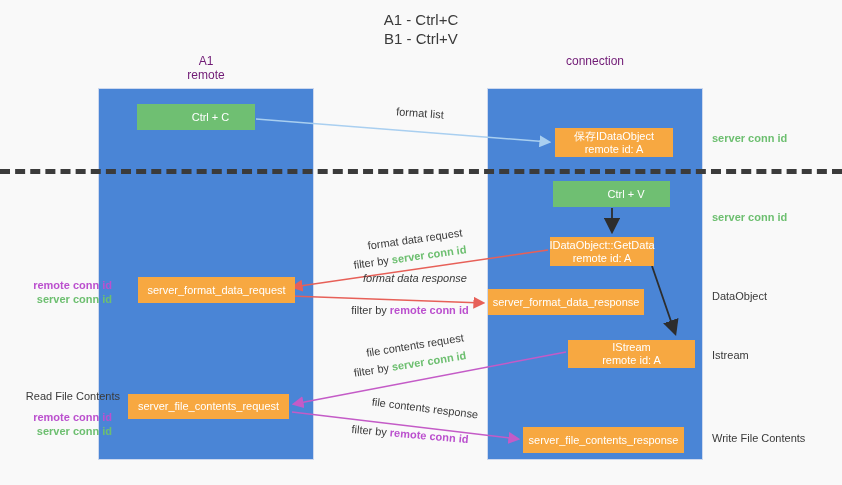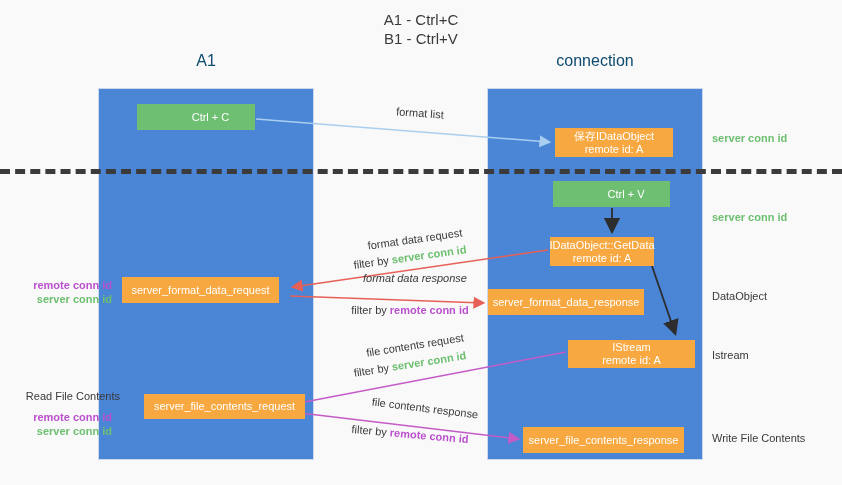--- a/index.html
+++ b/index.html
@@ -11,21 +11,21 @@
     overflow:hidden;
     color:#404040;
   }
   .stage { position:absolute; inset:0; width:842px; height:485px; }
   .title {
     position:absolute; left:0; right:0; top:10px;
     text-align:center; font-size:15px; line-height:19px; color:#3a3a3a;
   }
   .lane-header {
     position:absolute; width:216px; top:54px;
-    text-align:center; font-size:16px; line-height:14px; color:#0c4a6e;
+    text-align:center; font-size:12px; line-height:14px; color:#701a75;
   }
   .lane {
     position:absolute; top:88px; width:216px; height:372px;
     background:#4a85d6; border:1px solid #cdd8ee;
   }
   .dashline {
     position:absolute; left:0; top:169px; width:842px; height:0;
     border-top:5px dashed #3b3b3b;
   }
   .node {
@@ -53,20 +53,21 @@
 
 <div class="stage">
 
   <div class="title">
     <div>A1 - Ctrl+C</div>
     <div>B1 - Ctrl+V</div>
   </div>
 
   <div class="lane-header" style="left:98px;">
     <div>A1</div>
+    <div>remote</div>
   </div>
   <div class="lane-header" style="left:487px;">
     <div>connection</div>
   </div>
 
   <div class="lane" style="left:98px;"></div>
   <div class="lane" style="left:487px;"></div>
 
   <div class="dashline"></div>
 
@@ -90,24 +91,24 @@
     <line x1="290" y1="296" x2="483" y2="303" stroke="#e76058" stroke-width="1.5" marker-end="url(#m-red)"></line>
     <line x1="612" y1="208" x2="612" y2="231" stroke="#2d2d2d" stroke-width="1.8" marker-end="url(#m-black)"></line>
     <line x1="652" y1="266" x2="675" y2="333" stroke="#2d2d2d" stroke-width="1.8" marker-end="url(#m-black)"></line>
     <line x1="566" y1="352" x2="294" y2="404" stroke="#c45bc7" stroke-width="1.5" marker-end="url(#m-purple)"></line>
     <line x1="292" y1="412" x2="518" y2="439" stroke="#c45bc7" stroke-width="1.5" marker-end="url(#m-purple)"></line>
   </svg>
 
   <div class="node green" style="left:137px; top:104px; width:118px; height:26px;">
     <div>Ctrl + C</div>
   </div>
-  <div class="node orange" style="left:122px; top:277px; width:157px; height:26px;">
+  <div class="node orange" style="left:138px; top:277px; width:157px; height:26px;">
     <div>server_format_data_request</div>
   </div>
-  <div class="node orange" style="left:128px; top:394px; width:161px; height:25px;margin-left:16px;">
+  <div class="node orange" style="left:128px; top:394px; width:161px; height:25px;">
     <div>server_file_contents_request</div>
   </div>
 
   <div class="node orange" style="left:555px; top:128px; width:118px; height:29px;">
     <div>保存IDataObject</div>
     <div>remote id: A</div>
   </div>
   <div class="node green" style="left:553px; top:181px; width:117px; height:26px;">
     <div>Ctrl + V</div>
   </div>

